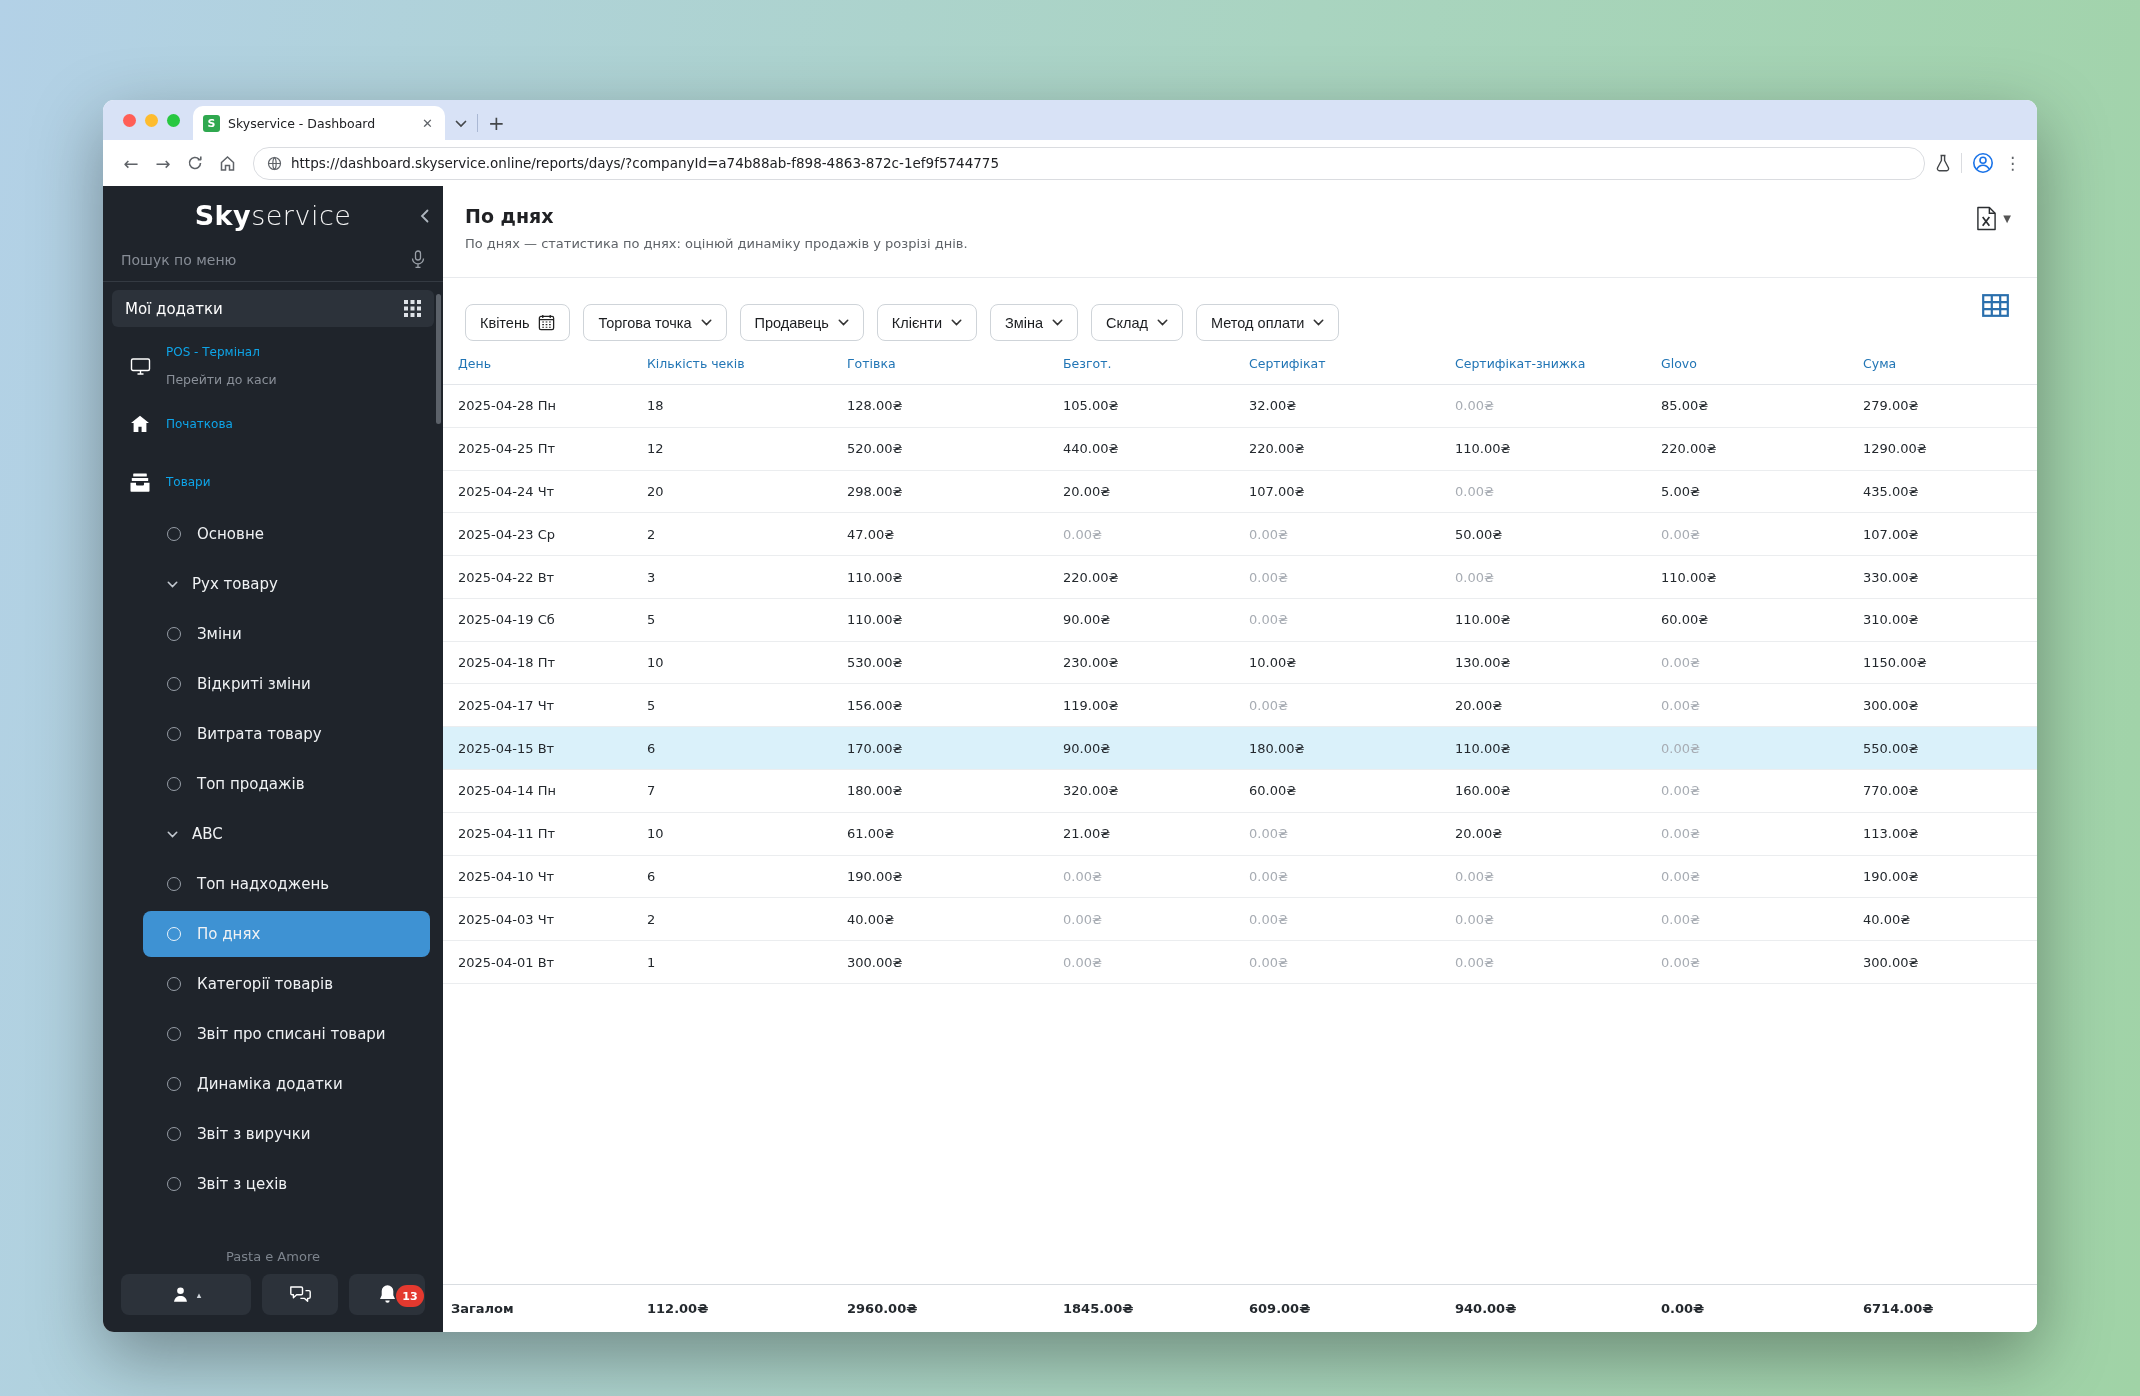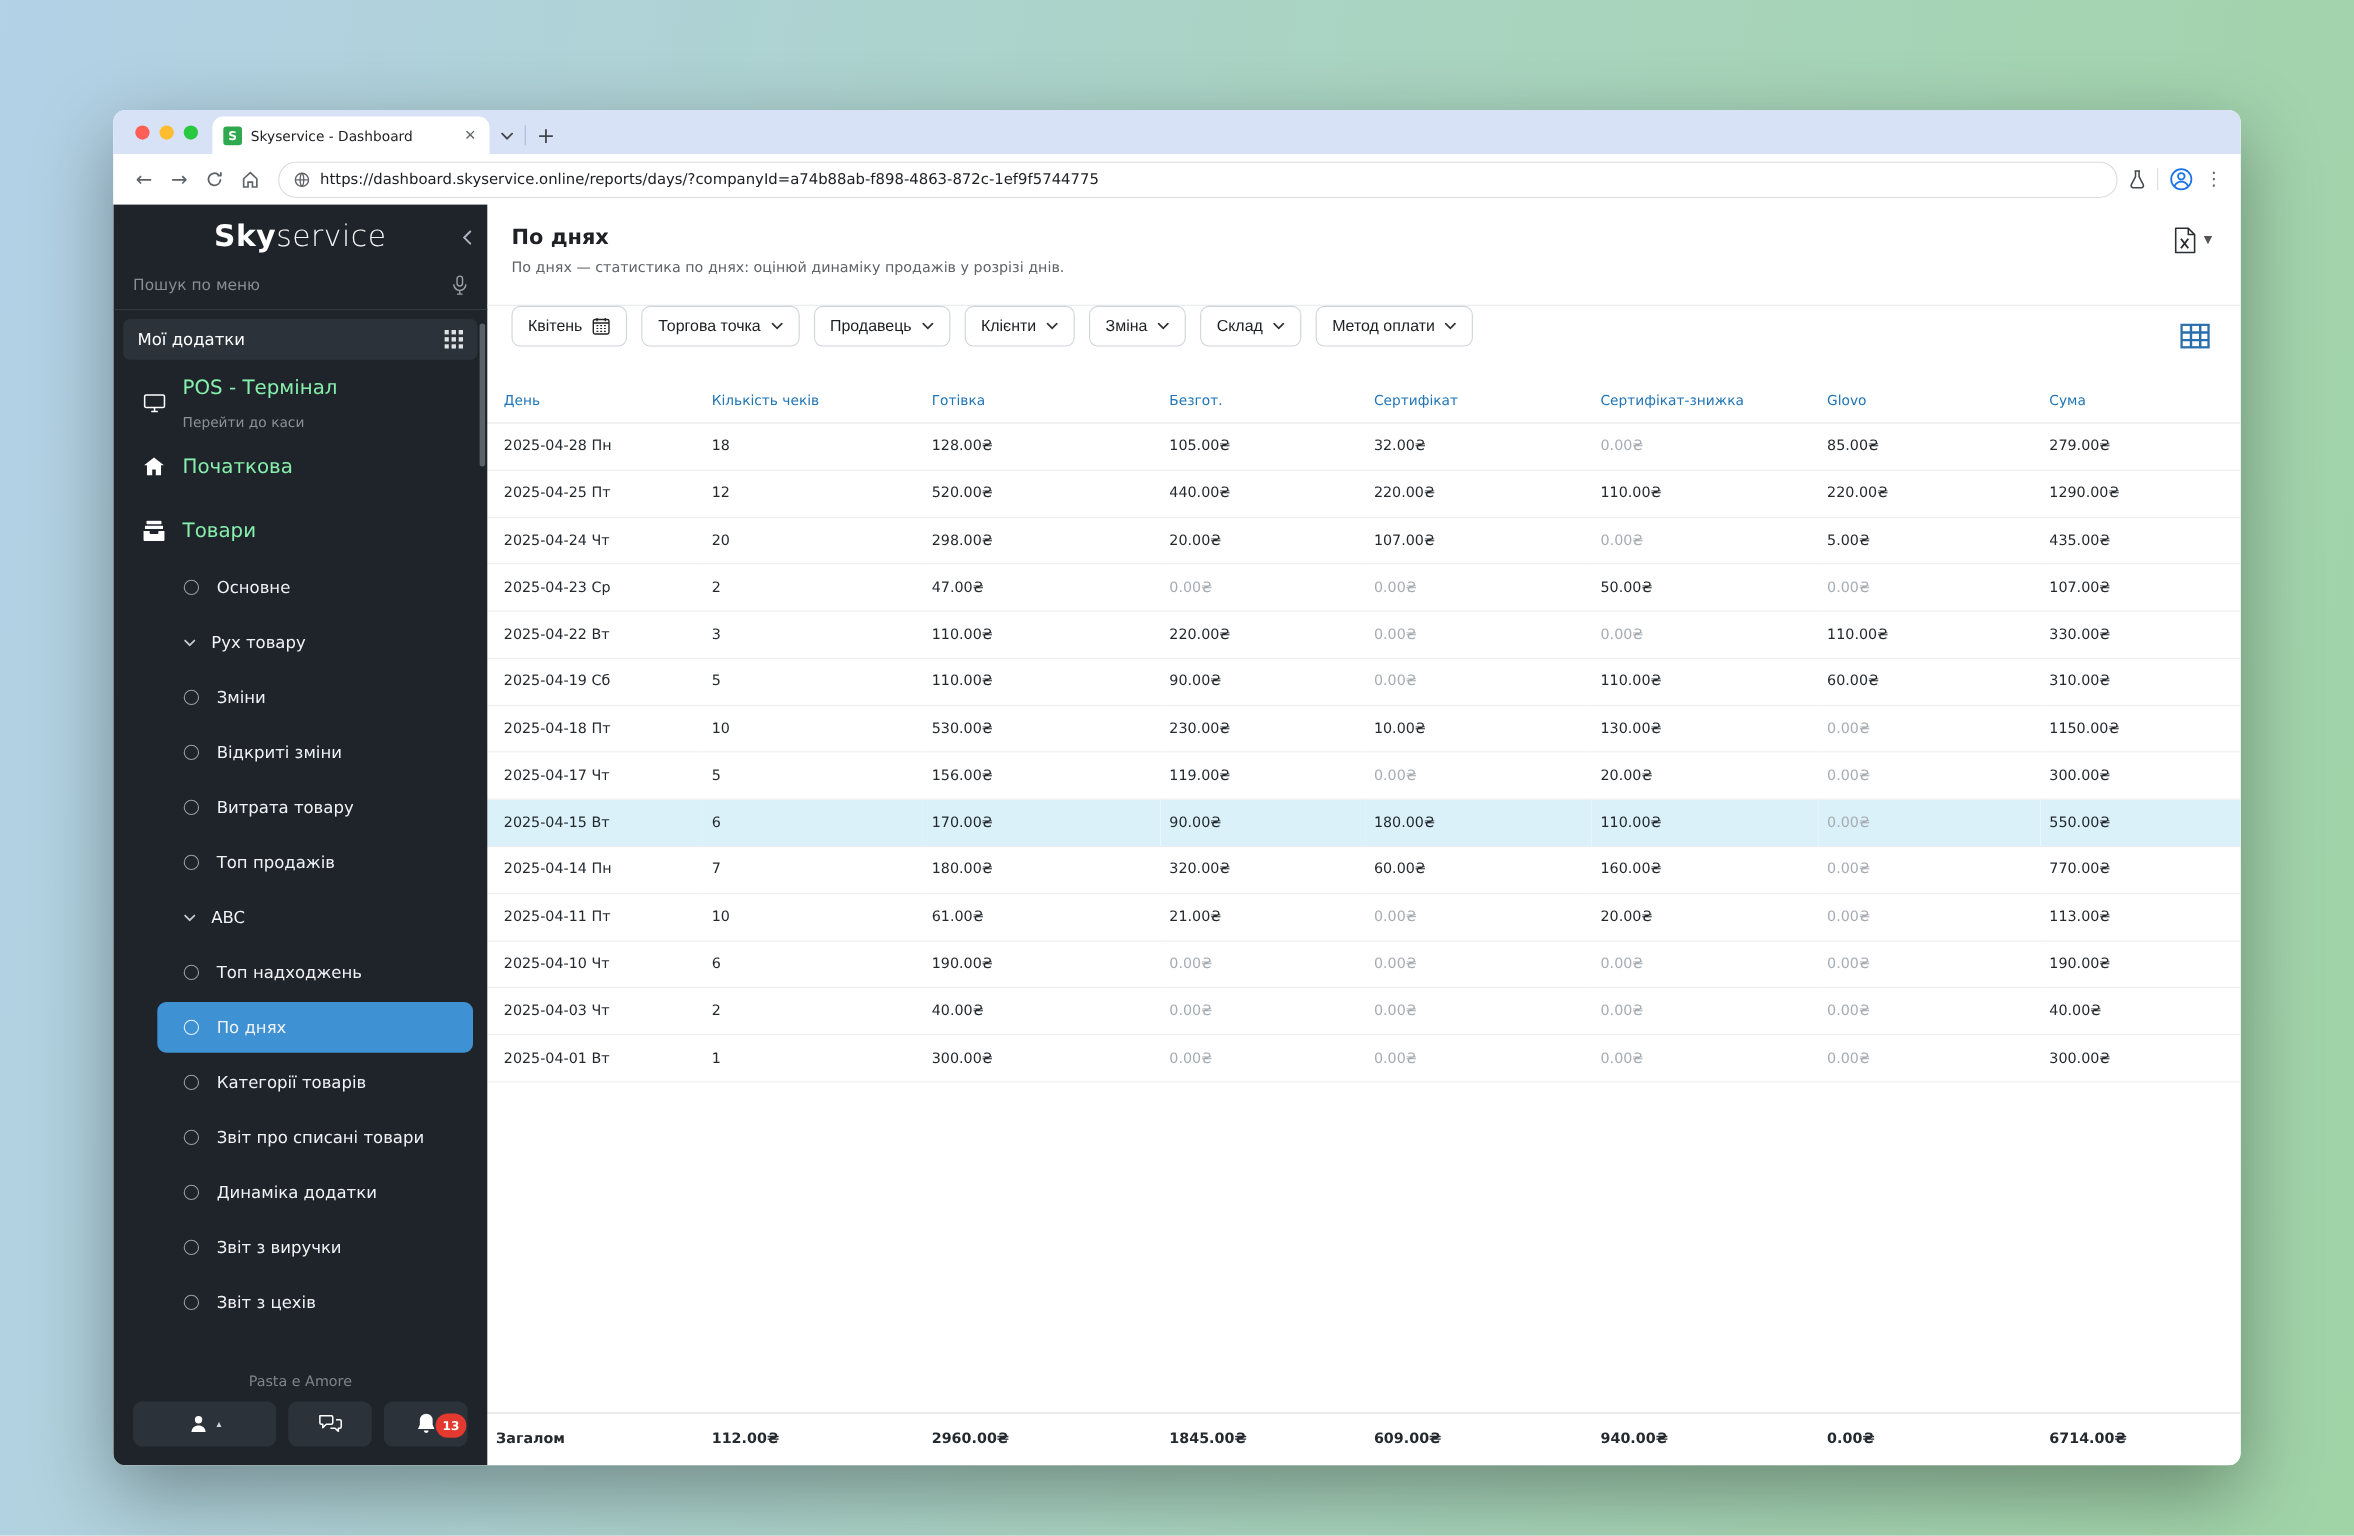--- a/index.html
+++ b/index.html
@@ -39,21 +39,21 @@
   .collapse{position:absolute;right:14px;top:22px;color:#aeb6bf;}
   .search-row{display:flex;align-items:center;padding:6px 18px 12px;flex-shrink:0;}
   .search-ph{flex:1;color:#878d96;font-size:14px;}
   .side-divider{height:1px;background:#343a42;margin:0 0 8px;flex-shrink:0;}
   .apps-box{margin:0 9px 10px;background:#2c323a;border-radius:6px;height:37px;display:flex;align-items:center;
     padding:0 13px;font-size:15px;flex-shrink:0;justify-content:space-between;}
   .apps-box .lbl{flex:1;}
   .nav{flex:1;min-height:0;}
   .nav-item{display:flex;align-items:center;padding:0 0 0 26px;height:58px;}
   .nav-item .nico{width:22px;display:flex;justify-content:center;margin-right:15px;flex-shrink:0;}
-  .nav-item .t1{font-size:18px;color:#86efac;text-align:right;}
+  .nav-item .t1{font-size:12px;color:#0ea5e9;}
   .nav-item .t2{font-size:12.5px;color:#8a9099;margin-top:13px;}
   .sub-item{height:46px;margin:0 13px 4px 40px;border-radius:8px;display:flex;align-items:center;
     padding-left:24px;font-size:15px;color:#f0f2f4;}
   .sub-item.active{background:#3e92d3;}
   .radio{width:12px;height:12px;border:1.5px solid #969da6;border-radius:50%;margin-right:16px;flex-shrink:0;}
   .sub-item.active .radio{border-color:#eaf4fb;}
   .subchev{margin-right:14px;color:#c2c8cf;display:flex;flex-shrink:0;}
   .company{text-align:center;color:#7d848d;font-size:13px;padding:6px 0 10px;flex-shrink:0;}
   .bottom-bar{display:flex;gap:11px;padding:0 18px 17px;flex-shrink:0;}
   .bbtn{background:#2c323a;border-radius:8px;height:41px;display:flex;align-items:center;justify-content:center;position:relative;}
@@ -63,21 +63,21 @@
   .badge{position:absolute;right:1px;top:11px;min-width:22px;height:22px;border-radius:11px;background:#e4392f;
     color:#fff;font-size:11px;font-weight:bold;display:flex;align-items:center;justify-content:center;padding:0 3px;}
   .sb-scroll{position:absolute;right:2px;top:108px;width:5px;height:130px;background:#8d949c;opacity:.55;border-radius:3px;}
   
   .main{flex:1;background:#fff;display:flex;flex-direction:column;min-width:0;}
   .main-header{padding:19px 22px 0;height:92px;box-sizing:border-box;border-bottom:1px solid #e8eaed;position:relative;flex-shrink:0;}
   .page-title{font-size:19px;font-weight:600;color:#202124;}
   .page-sub{font-size:13px;color:#5f6368;margin-top:9px;}
   .excel-wrap{position:absolute;right:26px;top:20px;display:flex;align-items:center;gap:6px;}
   .excel-caret{color:#555;font-size:10px;}
-  .filter-row{height:63px;box-sizing:border-box;display:flex;align-items:flex-start;gap:13px;padding:0 22px;position:relative;flex-shrink:0;}
+  .filter-row{height:63px;box-sizing:border-box;display:flex;align-items:flex-end;gap:13px;padding:0 22px;position:relative;flex-shrink:0;}
   .fbtn{display:flex;align-items:center;gap:9px;border:1px solid #cfd4d9;border-radius:8px;height:37px;
     padding:0 14px;font-size:14.5px;color:#1c1e21;background:#fff;}
   .fbtn .chev{display:flex;color:#333;}
   .grid-ico{position:absolute;right:28px;top:16px;}
   .table-area{flex:1;display:flex;flex-direction:column;min-height:0;}
   table{width:100%;border-collapse:collapse;table-layout:fixed;}
   th{color:#2175b5;font-weight:400;font-size:12.5px;text-align:left;padding:15px 8px 13px;border-bottom:1px solid #e3e6ea;
     white-space:nowrap;overflow:hidden;}
   td{font-size:13px;color:#24292e;padding:13.4px 8px;border-bottom:1px solid #ebedef;white-space:nowrap;overflow:hidden;}
   th:first-child,td:first-child{padding-left:15px;}

